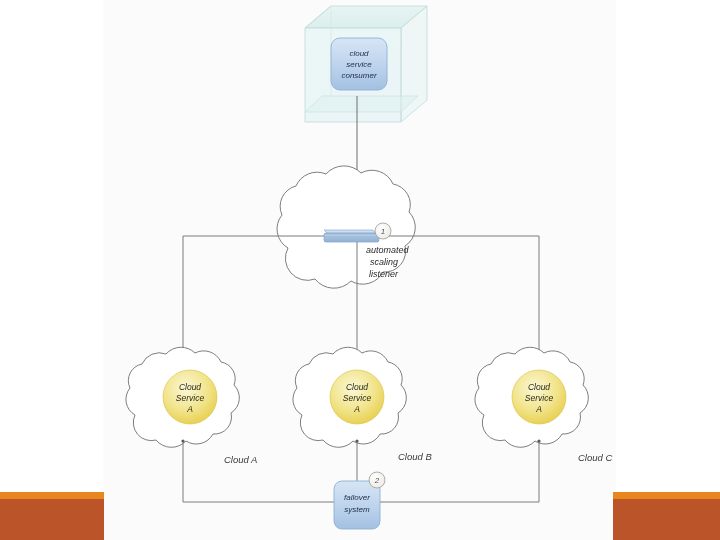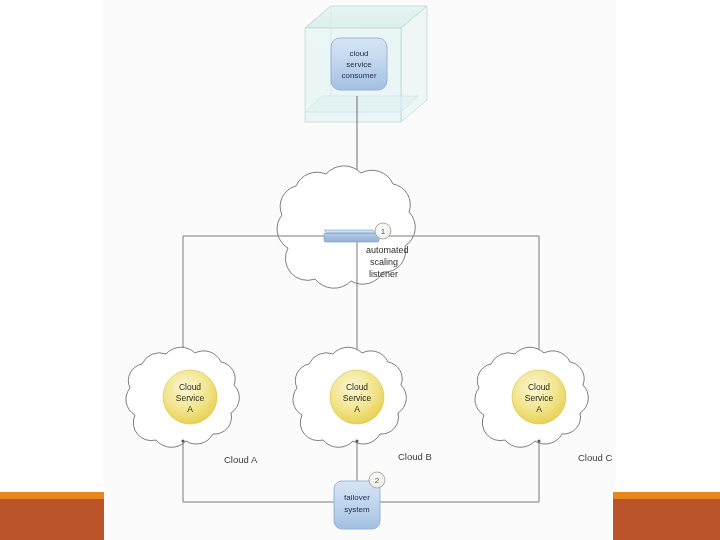--- a/index.html
+++ b/index.html
@@ -1,20 +1,20 @@
 <!DOCTYPE html>
 <html><head>
 <meta charset="utf-8">
 <style>
   html,body{margin:0;padding:0;}
   body{
     width:720px;height:540px;overflow:hidden;background:#ffffff;
     font-family:"Liberation Sans", sans-serif;
   }
-  #stage{position:relative;width:720px;height:540px;background:#ffffff;}
+  #stage{position:relative;width:720px;height:540px;background:#ffffff;font-style:italic;}
 
   
   .slide-panel{
     position:absolute;left:103px;top:0;width:513px;height:540px;
     background:#fbfbfb;
   }
 
   
   .footer-bar{position:absolute;bottom:0;height:48px;}
   .footer-bar .bar-accent{position:absolute;top:0;left:0;right:0;height:7px;background:#e8871e;}

